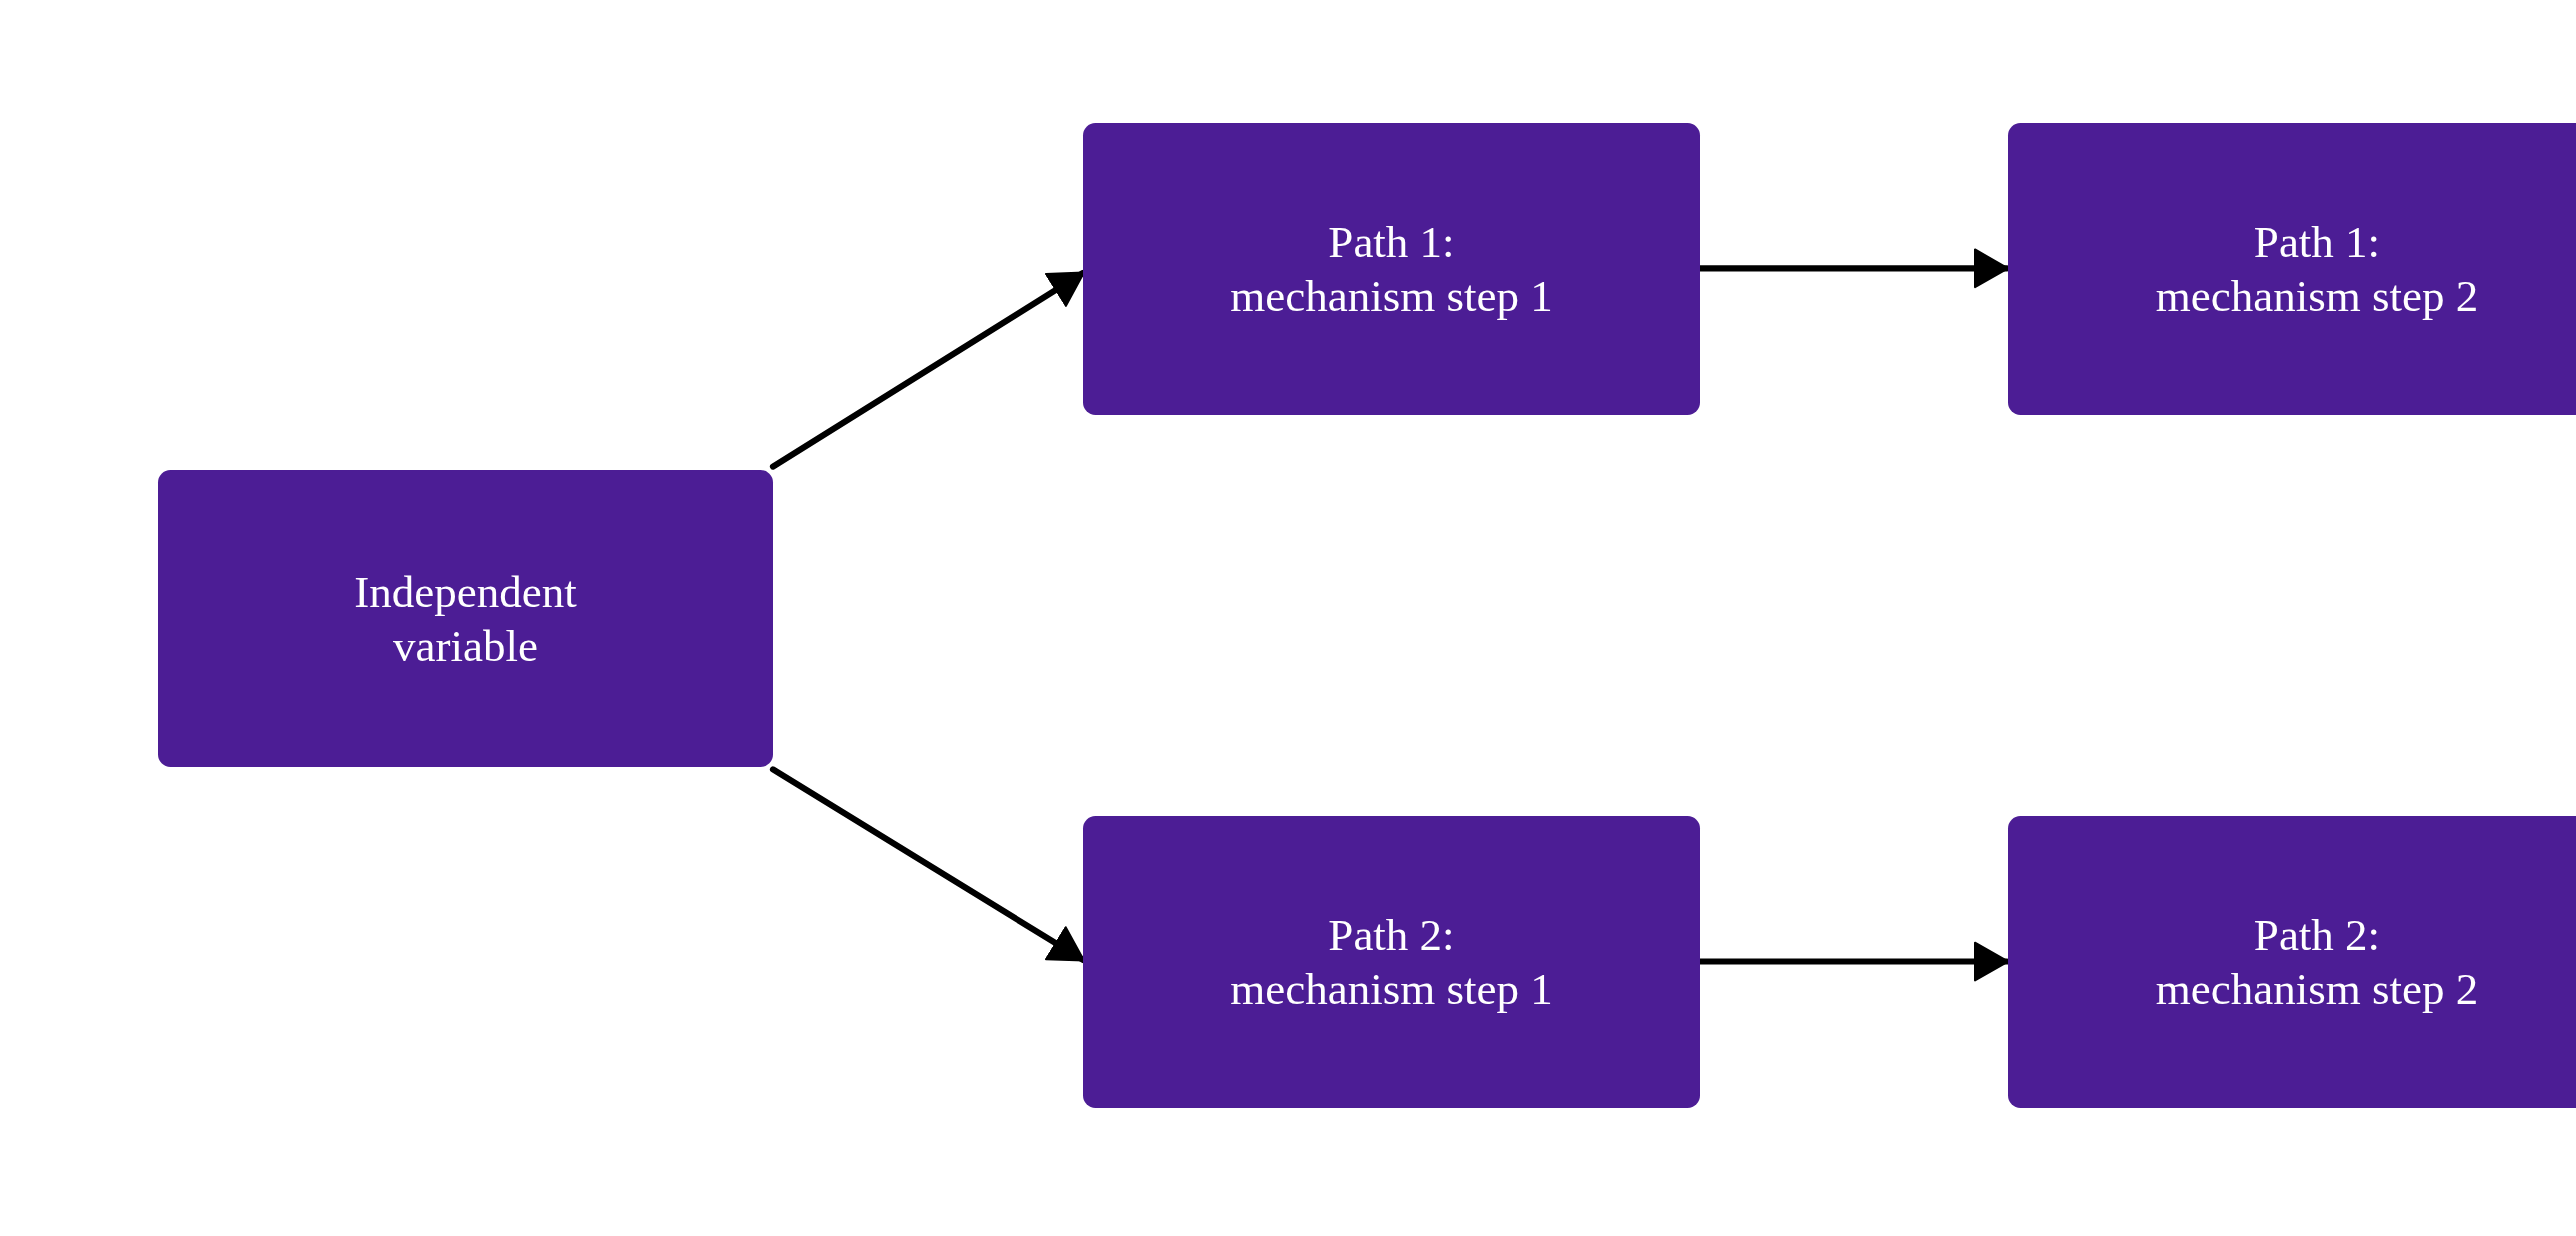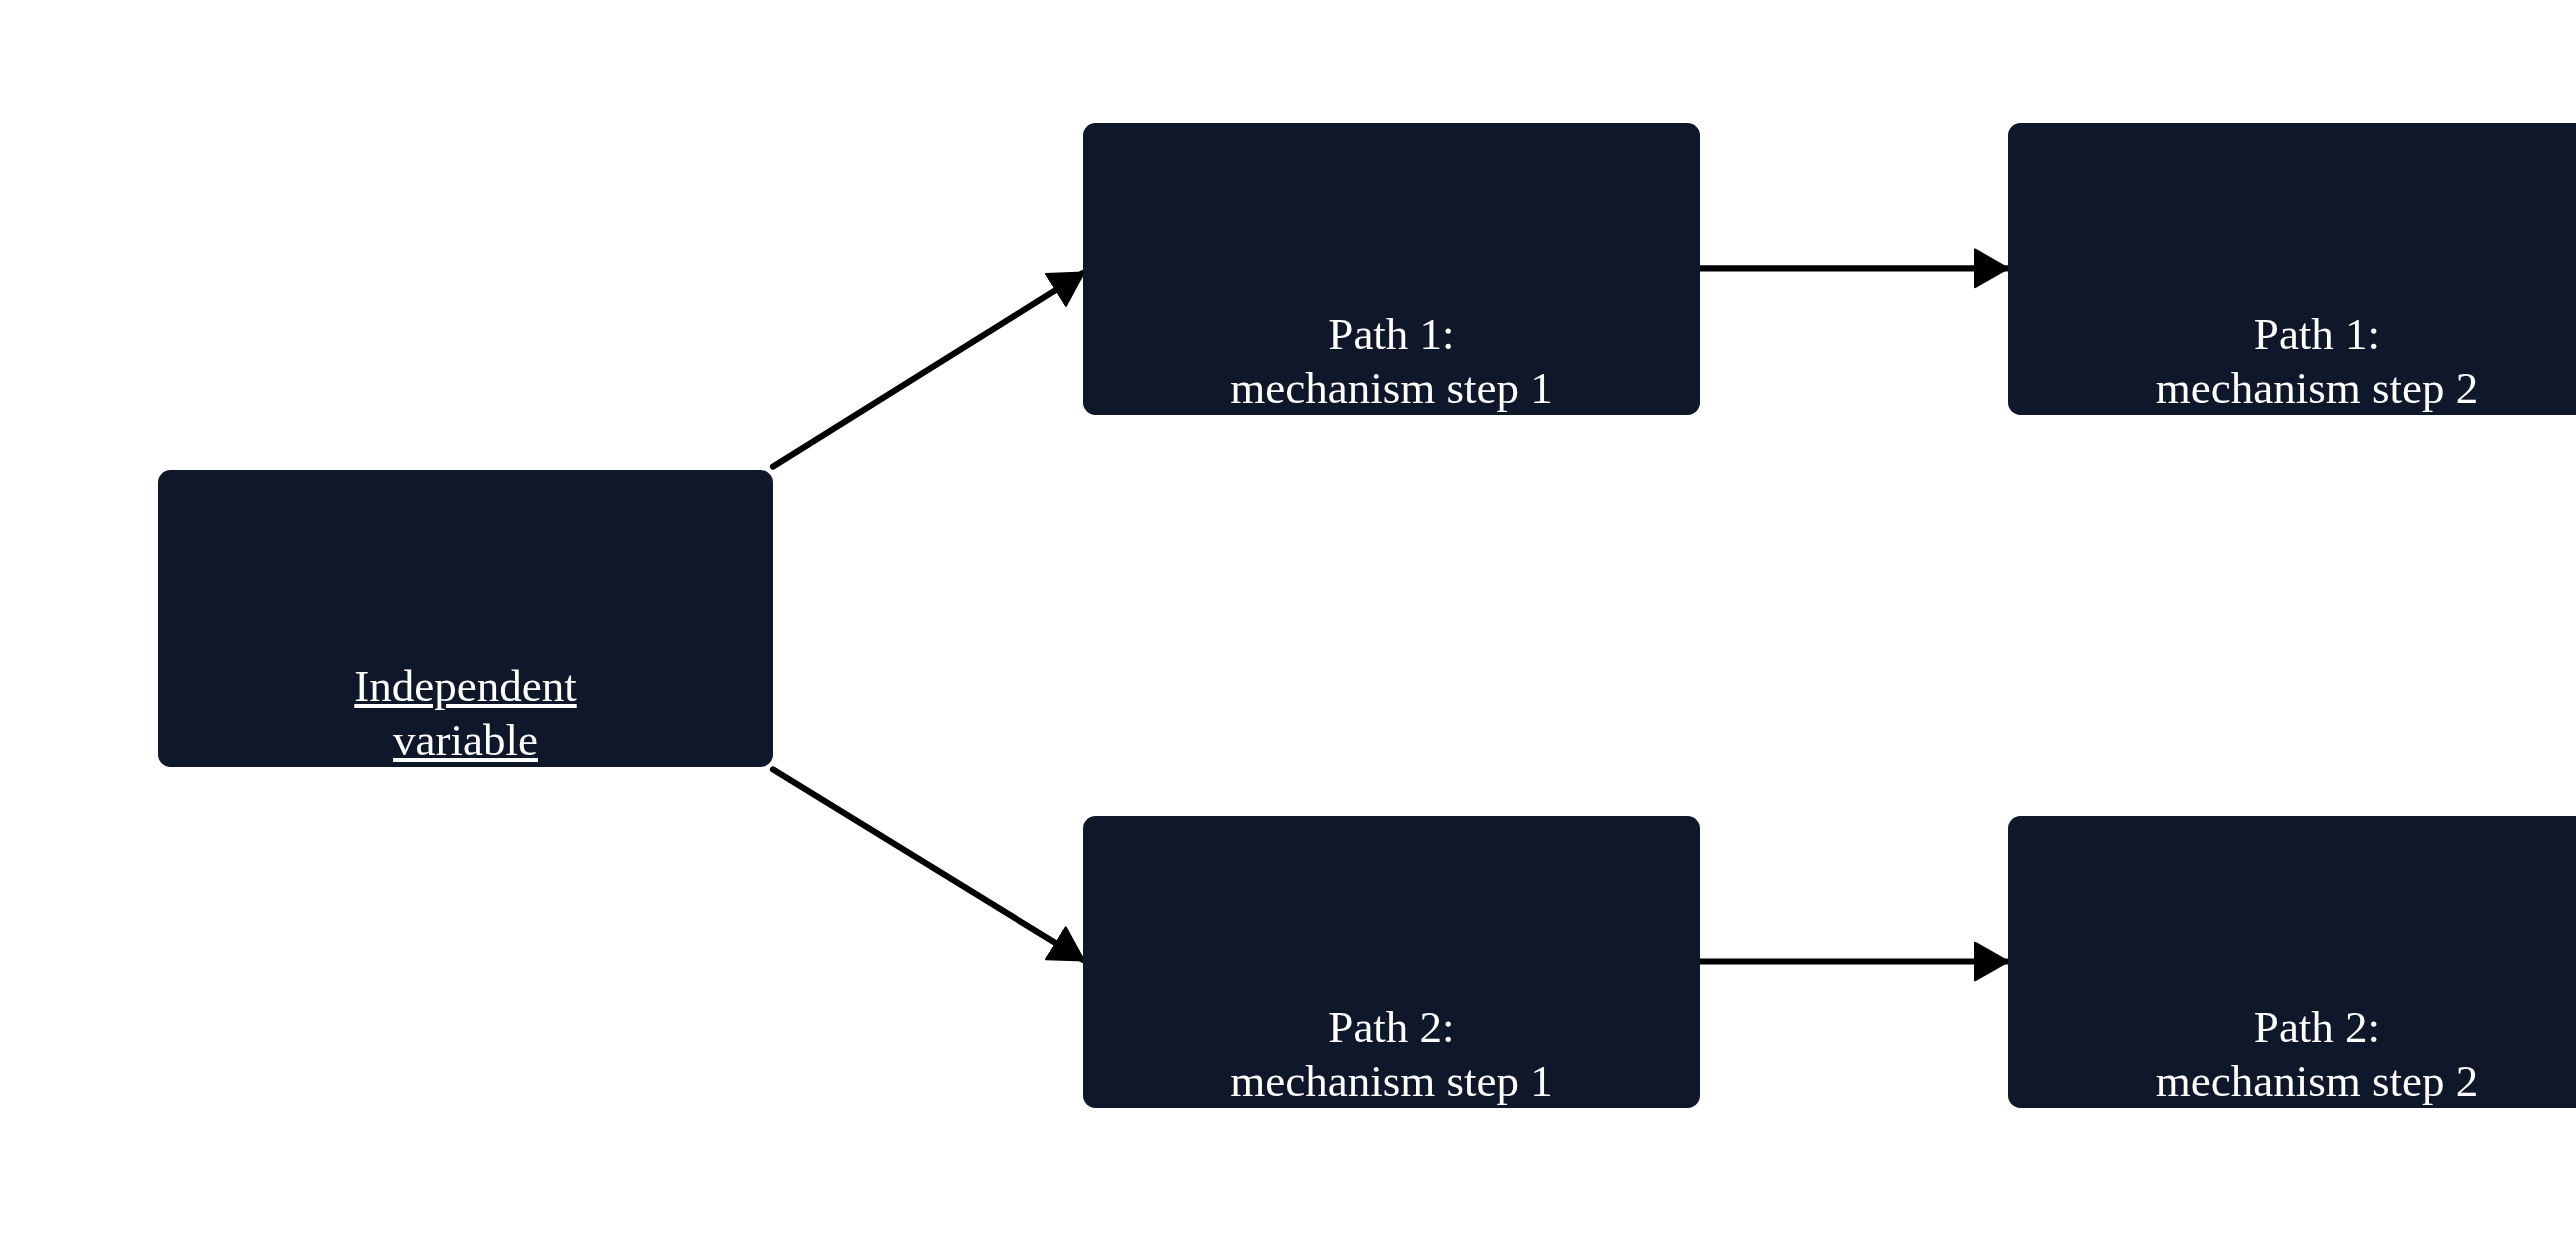--- a/index.html
+++ b/index.html
@@ -17,35 +17,35 @@
   #edges {
     position: absolute;
     left: 0;
     top: 0;
     width: 3709px;
     height: 1236px;
     display: block;
   }
   .node {
     position: absolute;
-    background: #0f172a;
+    background: #4c1d95;
     color: #ffffff;
     border-radius: 12.4px;
     display: flex;
-    align-items: flex-end;
+    align-items: center;
     justify-content: center;
     text-align: center;
     font-size: 45px;
     line-height: 1.2;
   }
   .node .label {
     white-space: pre-line;
   }
   
-  #node-independent { left: 158px;  top: 470px;  width: 615px; height: 297px; text-decoration: underline; }
+  #node-independent { left: 158px;  top: 470px;  width: 615px; height: 297px; }
   #node-p1s1        { left: 1083px; top: 123px;  width: 617px; height: 292px; }
   #node-p1s2        { left: 2008px; top: 123px;  width: 618px; height: 292px; }
   #node-p2s1        { left: 1083px; top: 816px; width: 617px; height: 292px; }
   #node-p2s2        { left: 2008px; top: 816px; width: 618px; height: 292px; }
   .edge {
     stroke: #000000;
     stroke-width: 12;
     stroke-linecap: round;
     fill: none;
   }

